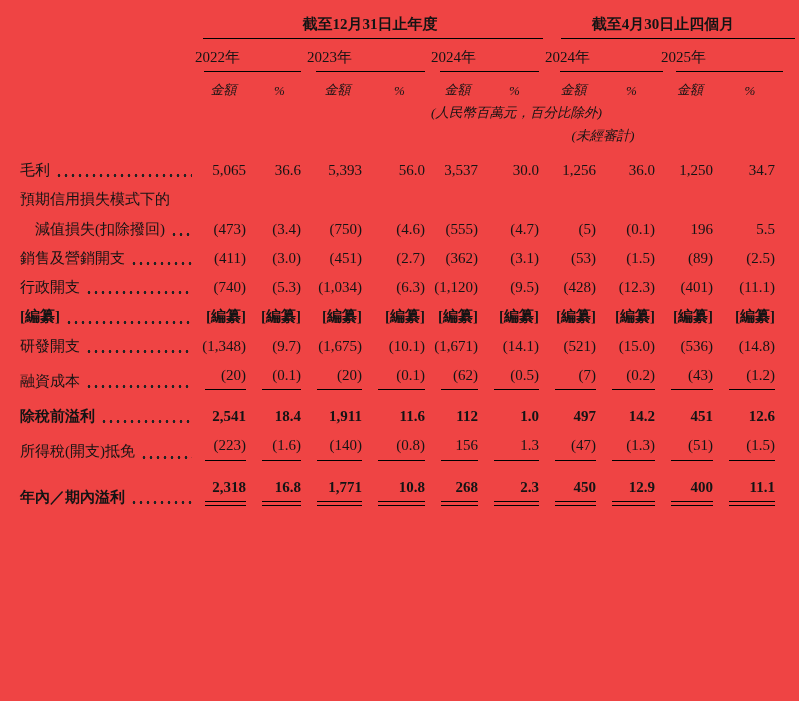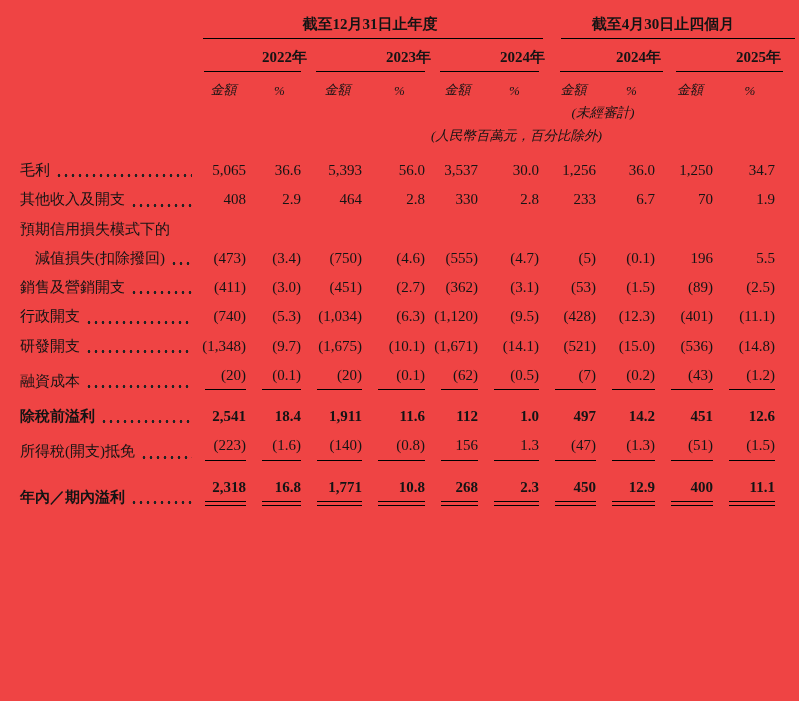--- a/index.html
+++ b/index.html
@@ -13,21 +13,21 @@
     border-collapse: collapse; table-layout: fixed;
     width: 761px; margin: 10px 18px 0 20px;
   }
   th, td { padding: 0; font-weight: normal; vertical-align: bottom; }
 
   
   th.grp { font-weight: bold; font-size: 15px; text-align: center; padding-top: 5px; white-space: nowrap; }
   .rule { border-bottom: 1.6px solid #000; margin-top: 4px; }
   .r1 { margin-left: 8px; margin-right: 2px; }
   .r2 { margin-left: 16px; margin-right: -14px; }
-  tr.yearrow th { font-weight: bold; font-size: 15px; text-align: right; padding-top: 9px; }
+  tr.yearrow th { font-weight: normal; font-size: 15px; text-align: left; padding-top: 9px; }
   .yrule { border-bottom: 1.6px solid #000; margin: 4px 6px 0 9px; }
   .g1 .yrule { margin-left: 15px; margin-right: -2px; }
   tr.subrow th { font-style: italic; font-size: 13px; text-align: center; padding-top: 9px; font-weight: normal; }
   td.note { font-style: italic; font-size: 13.5px; text-align: center; white-space: nowrap; padding-top: 5px; }
 
   
   tbody td.num { text-align: right; font-size: 15px; line-height: 1.35; padding: 9px 6px 0 0; }
   tbody td.lbl { font-size: 15px; line-height: 1.35; padding: 9px 0 0 0; }
   tbody tr:first-child td { padding-top: 48px; }
   tbody tr.after-rule td { padding-top: 15px; }
@@ -110,28 +110,28 @@
           <th>金額</th>
           <th>%</th>
           <th>金額</th>
           <th>%</th>
           <th>金額</th>
           <th>%</th>
           <th>金額</th>
           <th>%</th>
         </tr>
       <tr>
+        <td colspan="5"></td>
+        <td class="note" colspan="2">(人民幣百萬元，百分比除外)</td>
+        <td colspan="4"></td>
+      </tr>
+      <tr>
         <td colspan="7"></td>
         <td class="note" colspan="2">(未經審計)</td>
         <td colspan="2"></td>
-      </tr>
-      <tr>
-        <td colspan="5"></td>
-        <td class="note" colspan="2">(人民幣百萬元，百分比除外)</td>
-        <td colspan="4"></td>
       </tr>
     </thead>
     <tbody>
         <tr class="after-rule">
           <td class="lbl">
             <div class="lblflex">
               <span class="lt">毛利</span>
               <span class="dots"></span>
             </div>
           </td>
@@ -142,38 +142,20 @@
           <td class="num">3,537</td>
           <td class="num">30.0</td>
           <td class="num">1,256</td>
           <td class="num">36.0</td>
           <td class="num">1,250</td>
           <td class="num">34.7</td>
         </tr>
         <tr>
           <td class="lbl">
             <div class="lblflex">
-              <span class="lt">其他收入及開支</span>
-              <span class="dots"></span>
-            </div>
-          </td>
-          <td class="num">408</td>
-          <td class="num">2.9</td>
-          <td class="num">464</td>
-          <td class="num">2.8</td>
-          <td class="num">330</td>
-          <td class="num">2.8</td>
-          <td class="num">233</td>
-          <td class="num">6.7</td>
-          <td class="num">70</td>
-          <td class="num">1.9</td>
-        </tr>
-        <tr>
-          <td class="lbl">
-            <div class="lblflex">
               <span class="lt">預期信用損失模式下的</span>
             </div>
           </td>
           <td class="num"></td>
           <td class="num"></td>
           <td class="num"></td>
           <td class="num"></td>
           <td class="num"></td>
           <td class="num"></td>
           <td class="num"></td>
@@ -228,20 +210,38 @@
           <td class="num">(5.3)</td>
           <td class="num">(1,034)</td>
           <td class="num">(6.3)</td>
           <td class="num">(1,120)</td>
           <td class="num">(9.5)</td>
           <td class="num">(428)</td>
           <td class="num">(12.3)</td>
           <td class="num">(401)</td>
           <td class="num">(11.1)</td>
         </tr>
+        <tr class="bold">
+          <td class="lbl">
+            <div class="lblflex">
+              <span class="lt">[編纂]</span>
+              <span class="dots"></span>
+            </div>
+          </td>
+          <td class="num">[編纂]</td>
+          <td class="num">[編纂]</td>
+          <td class="num">[編纂]</td>
+          <td class="num">[編纂]</td>
+          <td class="num">[編纂]</td>
+          <td class="num">[編纂]</td>
+          <td class="num">[編纂]</td>
+          <td class="num">[編纂]</td>
+          <td class="num">[編纂]</td>
+          <td class="num">[編纂]</td>
+        </tr>
         <tr>
           <td class="lbl">
             <div class="lblflex">
               <span class="lt">研發開支</span>
               <span class="dots"></span>
             </div>
           </td>
           <td class="num">(1,348)</td>
           <td class="num">(9.7)</td>
           <td class="num">(1,675)</td>

